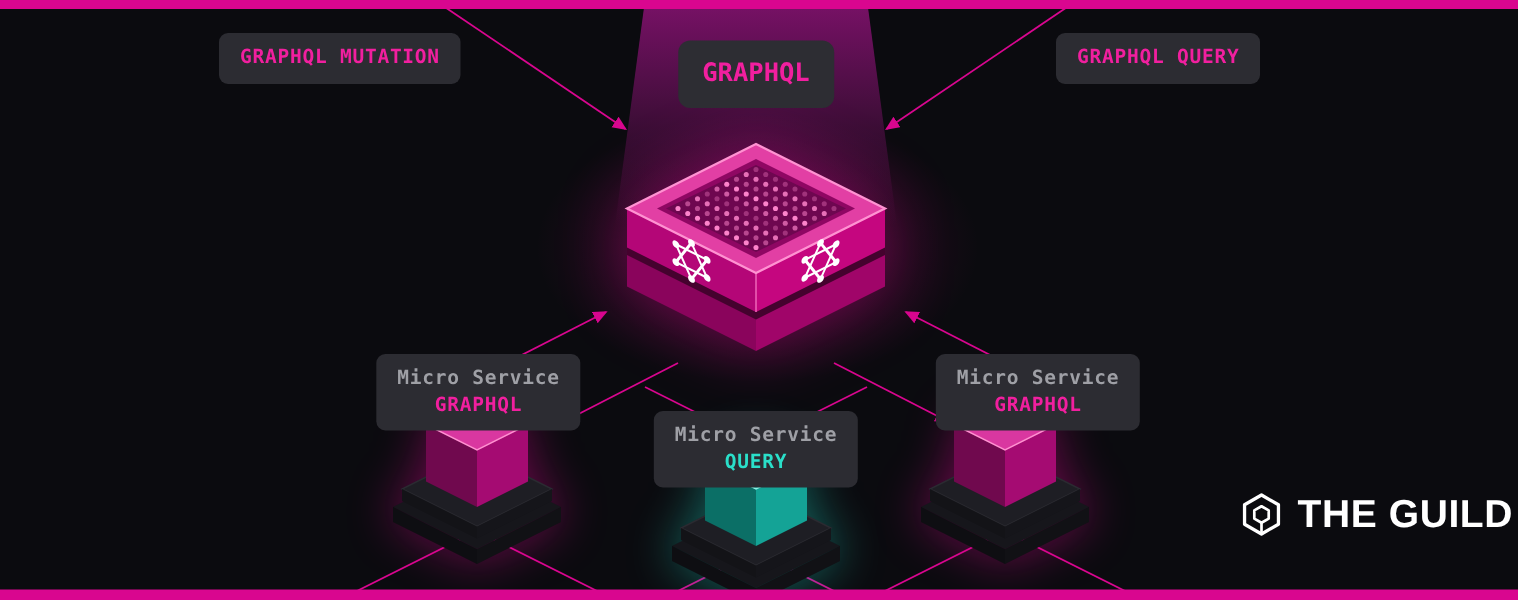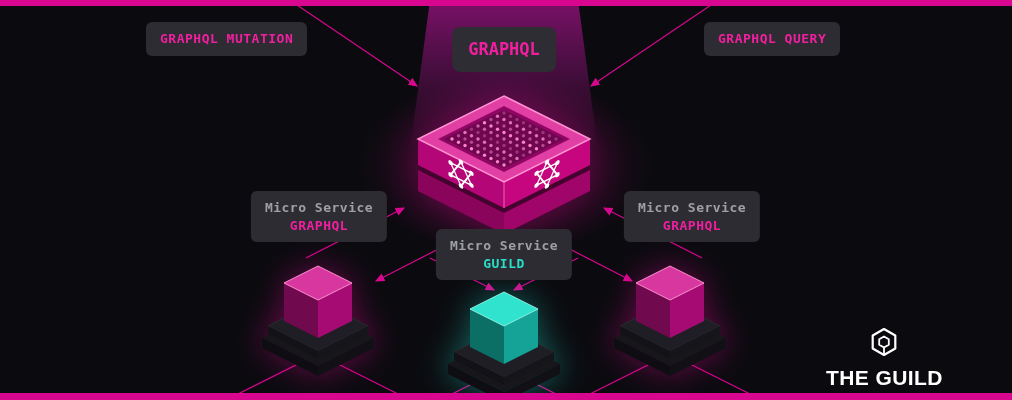--- a/index.html
+++ b/index.html
@@ -33,27 +33,26 @@
   .tag .gray{color:#9fa0a6;display:block;font-weight:bold;}
   .tag .proto-pink{color:#f11f9f;display:block;}
   .tag .proto-teal{color:#2adfc9;display:block;}
   .gateway-tag{
     position:absolute;left:504px;top:27px;transform:translateX(-50%);z-index:3;
     background:#2d2d33;border-radius:8px;padding:10px 16px;text-align:center;
     font-weight:bold;font-size:17px;line-height:1.45;
   }
   .gateway-tag .line1{color:#f11f9f;display:block;}
   .gateway-tag .line2{color:#ffffff;display:block;}
-  .centered{transform:translateX(-50%);}
+  .centered{transform:translateX(-50%);margin-top:45px;}
   .brand{
     position:absolute;left:826px;top:327px;z-index:3;display:flex;
     align-items:center;gap:9px;color:#ffffff;
-    font-family:"Liberation Sans",sans-serif;font-weight:bold;font-size:21px;
+    font-family:"Liberation Sans",sans-serif;font-weight:bold;font-size:26px;
     letter-spacing:0.4px;
-    flex-direction:column;
   }
 </style>
 </head>
 <body>
 
 <div class="canvas">
 
   <div class="strip top"></div>
   <div class="glow"></div>
 
@@ -258,21 +257,21 @@
     <span class="line1">GRAPHQL</span>
   </div>
 
   <div class="tag centered" style="left:319px;top:191px">
     <span class="gray">Micro Service</span>
     <span class="proto-pink">GRAPHQL</span>
   </div>
 
   <div class="tag centered" style="left:504px;top:229px">
     <span class="gray">Micro Service</span>
-    <span class="proto-teal">GUILD</span>
+    <span class="proto-teal">QUERY</span>
   </div>
 
   <div class="tag centered" style="left:692px;top:191px">
     <span class="gray">Micro Service</span>
     <span class="proto-pink">GRAPHQL</span>
   </div>
 
   <div class="brand">
     <svg width="30" height="30" viewBox="0 0 30 30">
       <polygon points="15,2 26.3,8.5 26.3,21.5 15,28 3.7,21.5 3.7,8.5" fill="none" stroke="#ffffff" stroke-width="2.2" stroke-linejoin="round"></polygon>

